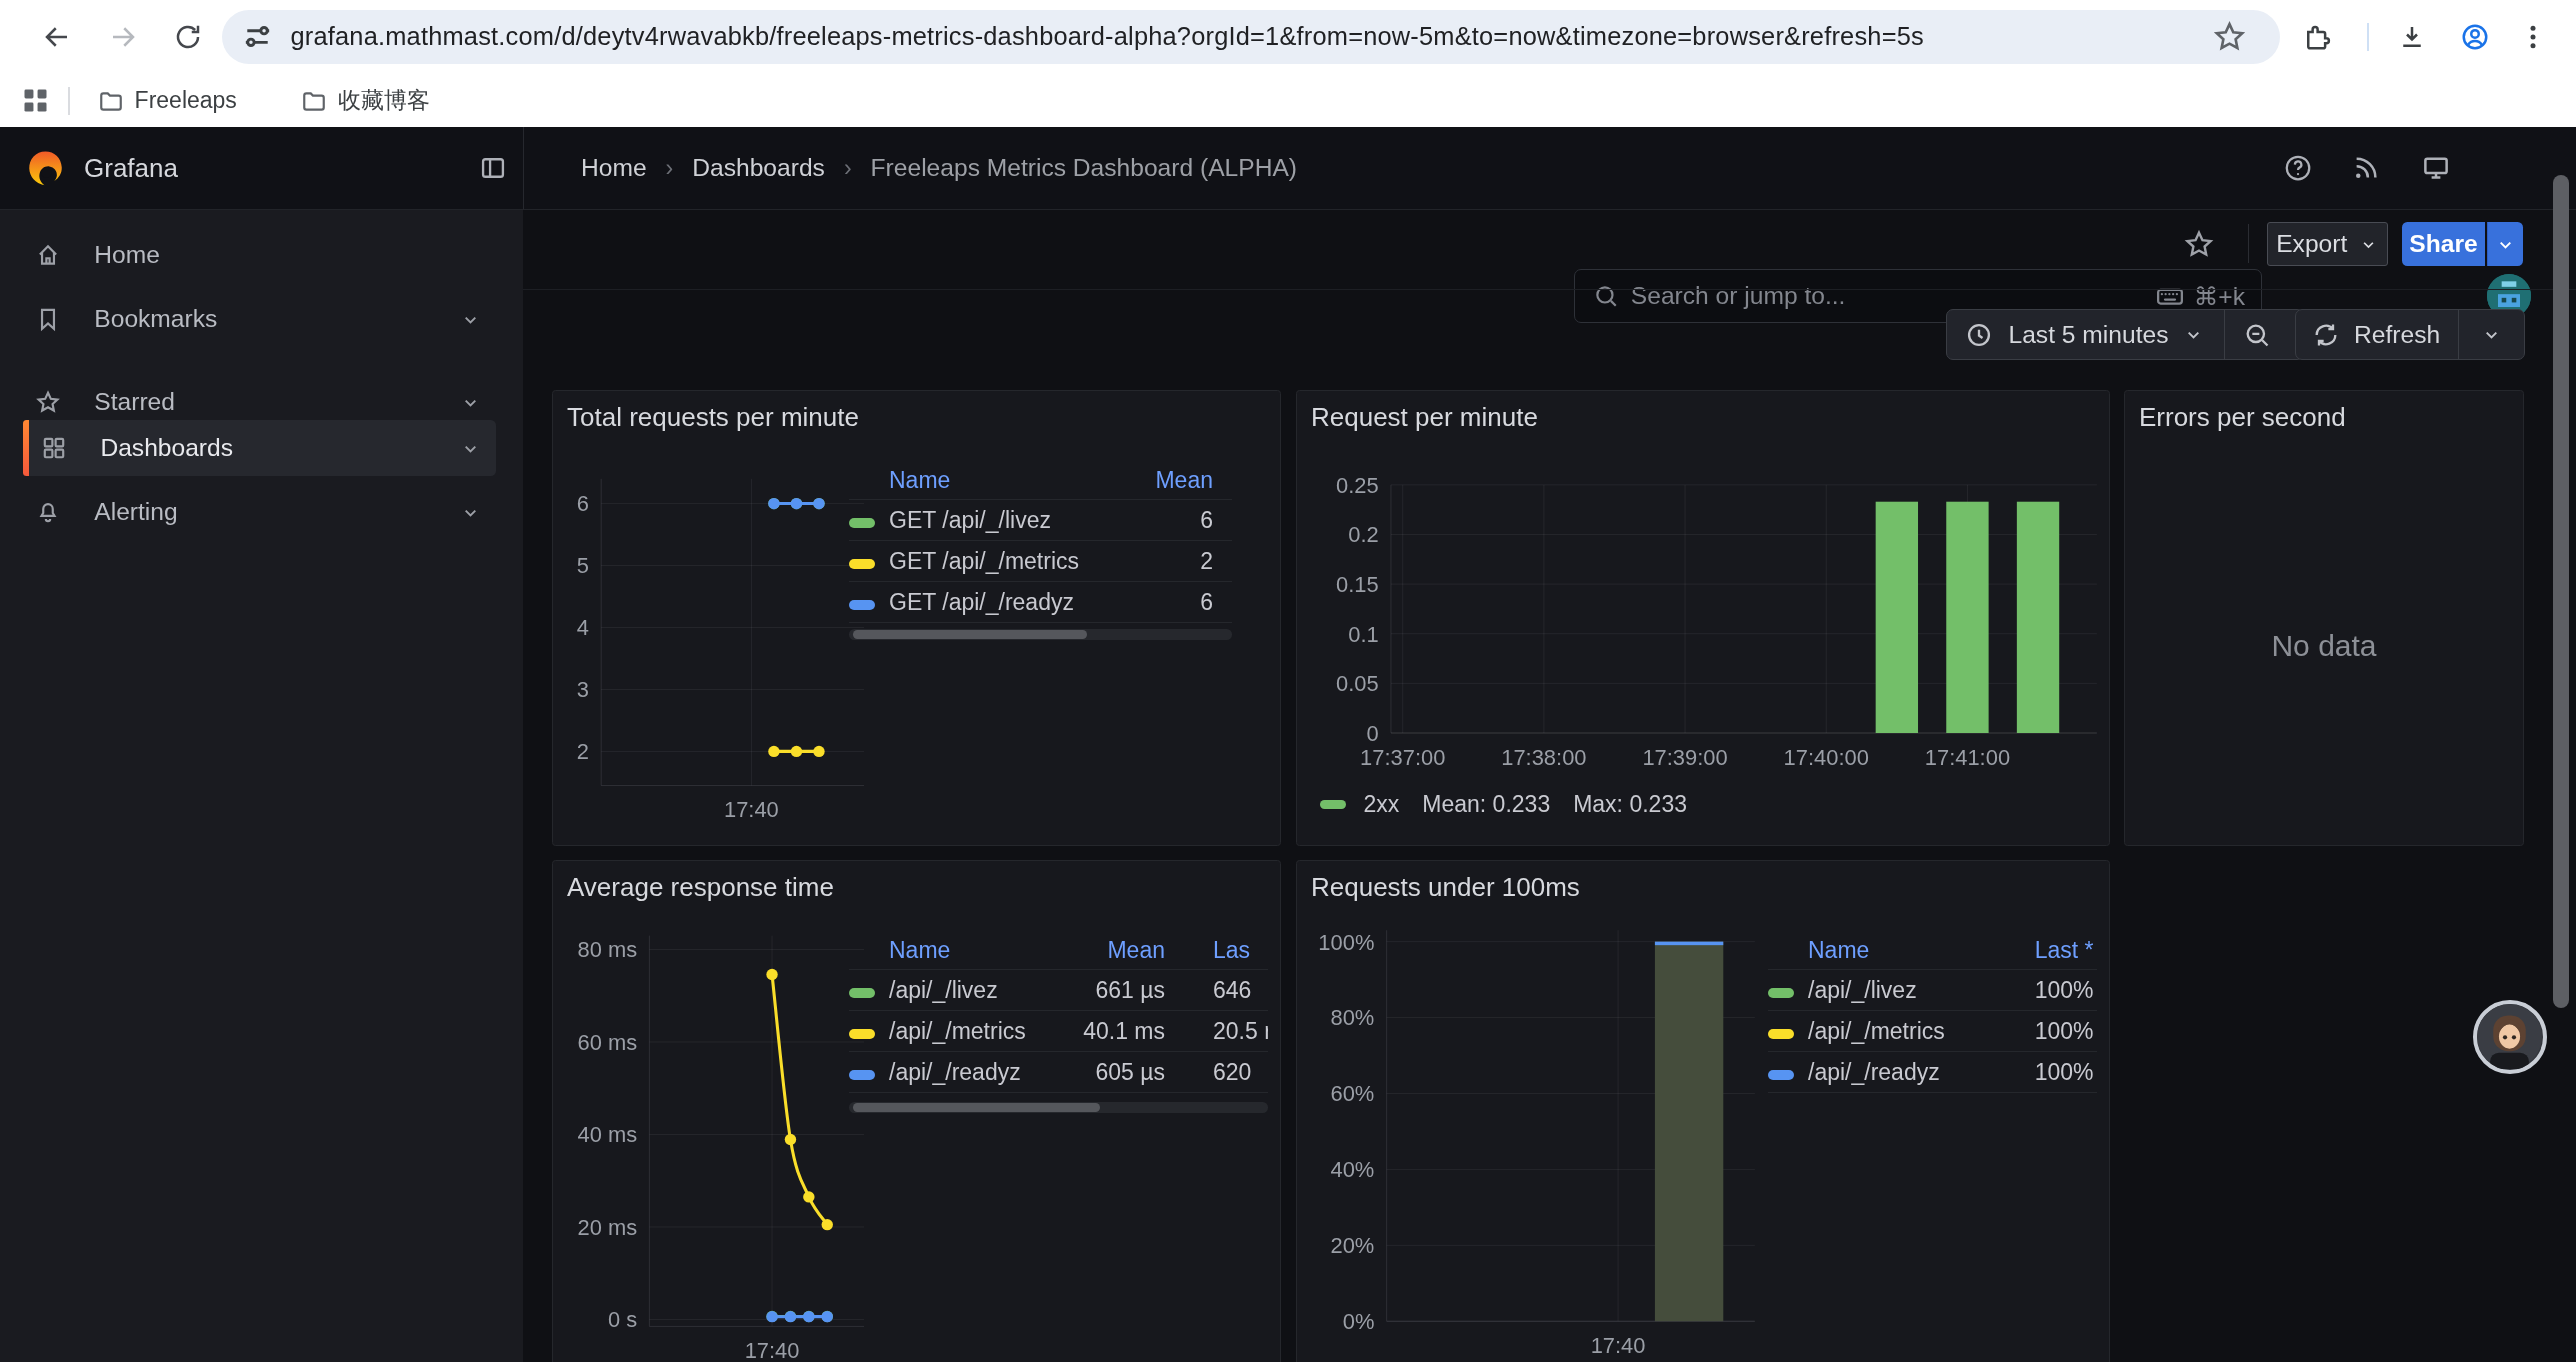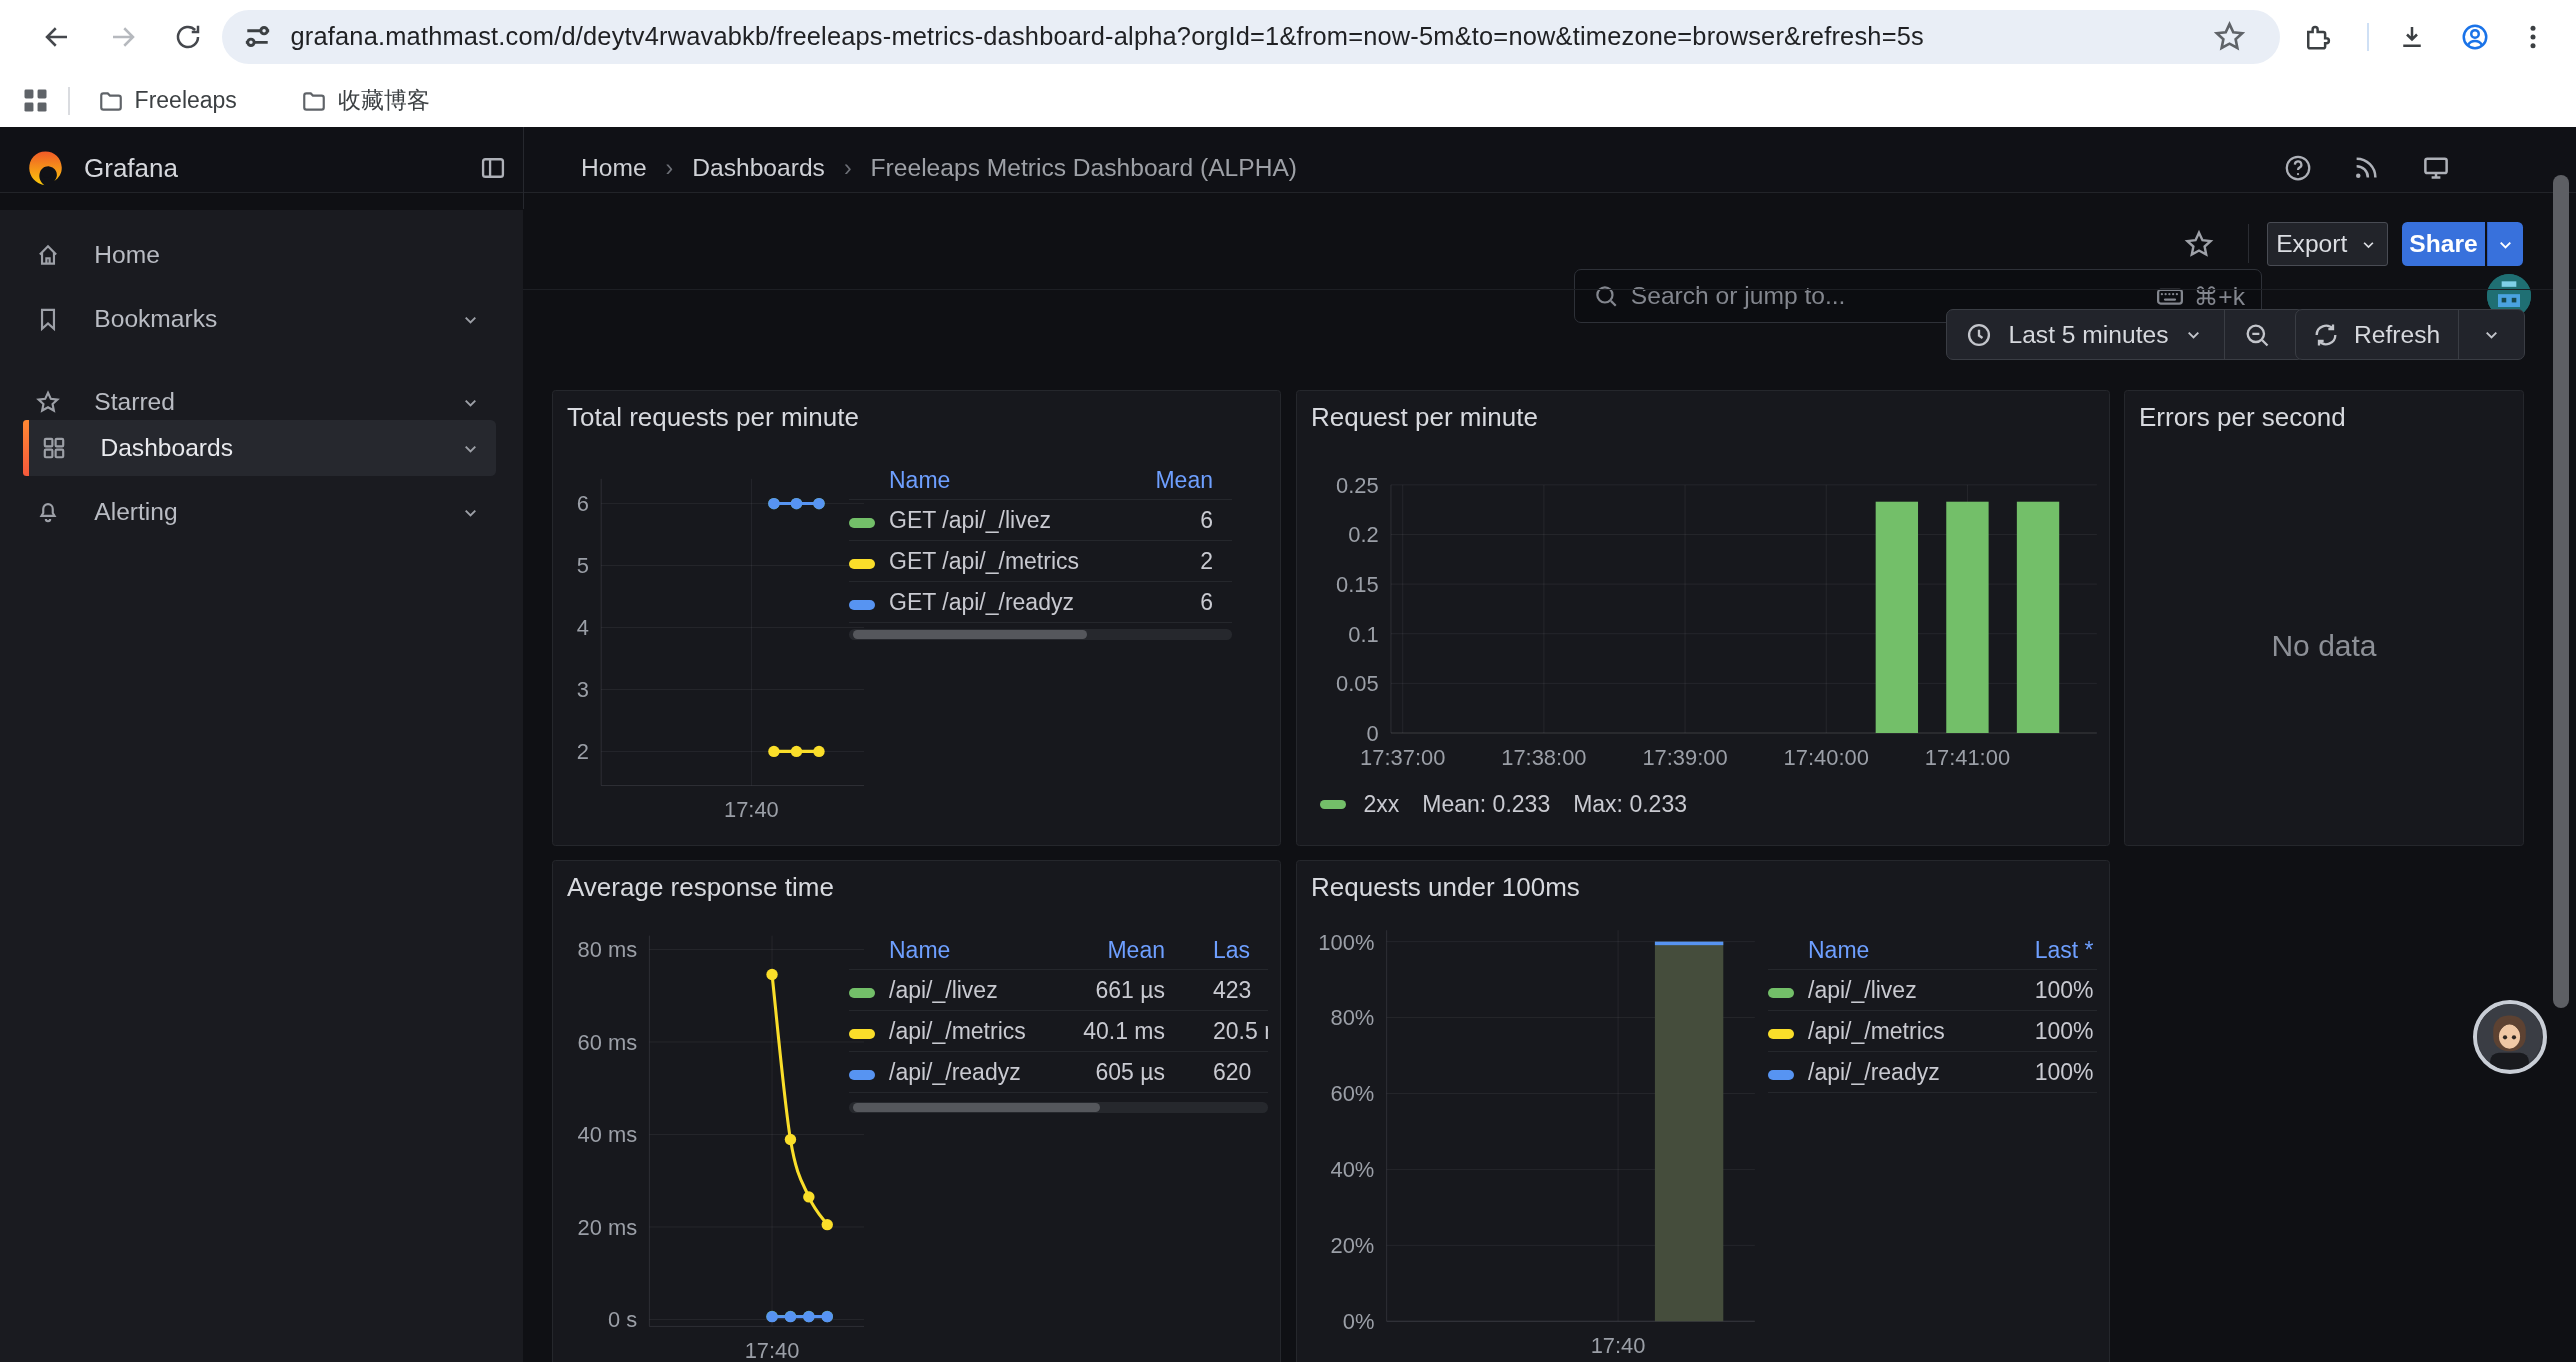--- a/index.html
+++ b/index.html
@@ -20,21 +20,21 @@
   .omni-url { margin-left:16px; white-space:nowrap; overflow:hidden; flex:1; letter-spacing:0.2px; }
   .omni-star { position:absolute; right:33px; width:35px; height:35px; color:#5f6368; }
   .cdivider { position:absolute; top:23px; left:2367px; width:1.8px; height:28px; background:#cfe0f5; }
   .bookmarks { position:absolute; top:74px; left:0; width:100%; height:53px; background:#fff;
     display:flex; align-items:center; color:#3c4043; font-size:23px; }
   .bm-item { display:flex; align-items:center; gap:10.5px; padding:7px 12.3px; border-radius:7px; }
   .bm-item svg { width:26px; height:26px; color:#5f6368; }
   .bmdiv { width:1.8px; height:28px; background:#dadce0; margin:0 16px; }
 
   
-  .gnav { position:absolute; top:127px; left:0; width:2576px; height:66px; background:#101116;
+  .gnav { position:absolute; top:127px; left:0; width:2576px; height:83px; background:#101116;
     border-bottom:0.9px solid #222429; }
   .gnav-divider { position:absolute; left:523px; top:0; width:0.9px; height:82px; background:#26282e; }
   .brand { position:absolute; left:26px; top:0; height:82px; display:flex; align-items:center; gap:19px;
     color:#d6d8dd; font-size:26px; }
   .brand svg.logo { width:39px; height:39px; }
   .paneltoggle { position:absolute; left:473px; top:21px; width:40px; height:40px; color:#aeb1b8;
     display:flex; align-items:center; justify-content:center; }
   .paneltoggle svg { width:28px; height:28px; }
   .breadcrumb { position:absolute; left:581px; top:0; height:82px; display:flex; align-items:center;
     gap:19px; font-size:24.6px; }
@@ -514,21 +514,21 @@
       <div class="trow thead">
         <div class="tcell" style="width: 40px;"></div>
         <div class="tcell" style="width: 175px;">Name</div>
         <div class="tcell" style="width: 101px; text-align: right;">Mean</div>
         <div class="tcell" style="width: 132px; padding-left: 48px;">Las</div>
       </div>
       <div class="trow ">
         <div class="tcell" style="width: 40px;"><span class="sw" style="background: rgb(115, 191, 105);"></span></div>
         <div class="tcell" style="width: 175px;">/api/_/livez</div>
         <div class="tcell" style="width: 101px; text-align: right;">661 µs</div>
-        <div class="tcell" style="width: 132px; padding-left: 48px;">423</div>
+        <div class="tcell" style="width: 132px; padding-left: 48px;">646</div>
       </div>
       <div class="trow ">
         <div class="tcell" style="width: 40px;"><span class="sw" style="background: rgb(250, 222, 42);"></span></div>
         <div class="tcell" style="width: 175px;">/api/_/metrics</div>
         <div class="tcell" style="width: 101px; text-align: right;">40.1 ms</div>
         <div class="tcell" style="width: 132px; padding-left: 48px;">20.5 r</div>
       </div>
       <div class="trow ">
         <div class="tcell" style="width: 40px;"><span class="sw" style="background: rgb(87, 148, 242);"></span></div>
         <div class="tcell" style="width: 175px;">/api/_/readyz</div>

